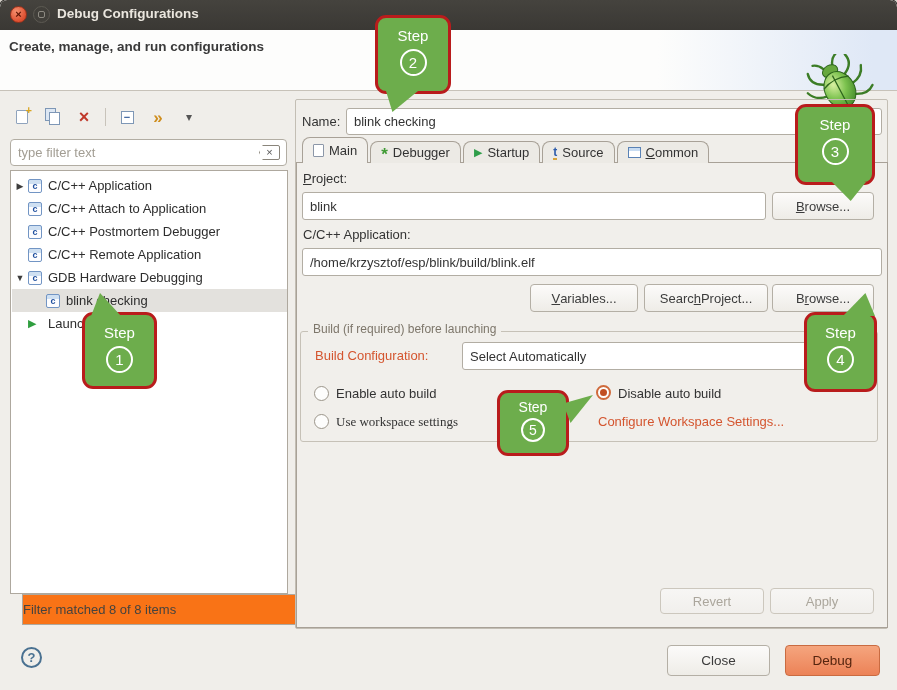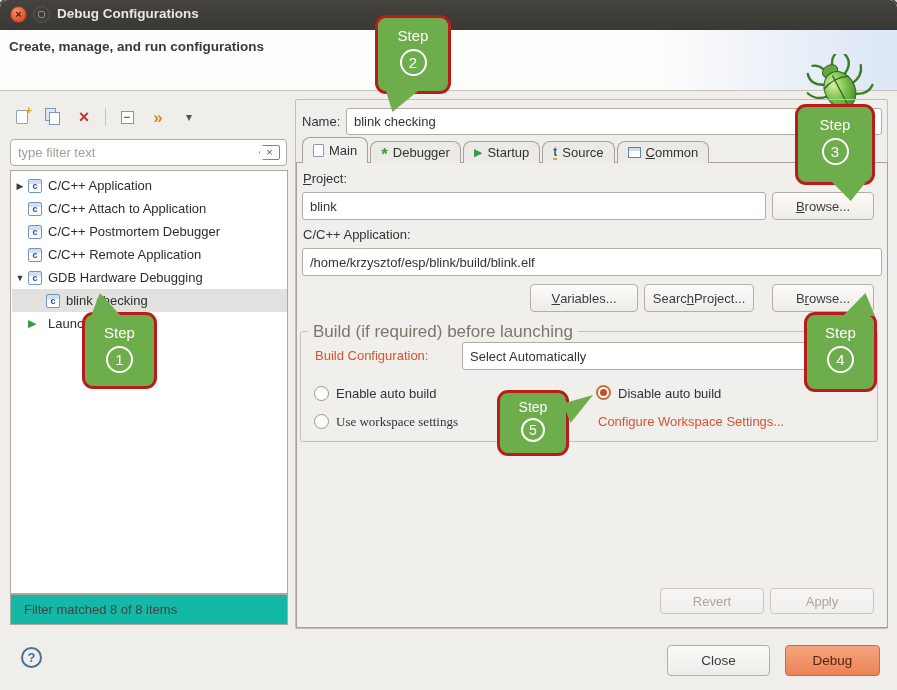--- a/index.html
+++ b/index.html
@@ -54,22 +54,22 @@
   .trow { position:absolute; left:1px; width:275px; height:23px; display:flex; align-items:center; cursor:pointer; }
   .trow.sel { background:#e3e1dd; }
   .tarrow { width:16px; text-align:center; font-size:9px; color:#3c3c3c; flex:none; }
   .tindent { width:18px; flex:none; }
   .cicon { width:14px; height:14px; border:1px solid #7295c4; border-radius:2px; margin-right:6px; flex:none;
            background:linear-gradient(#cfe0f2 0 4px, #fdfdff 4px); display:flex; align-items:flex-end;
            justify-content:center; color:#1f4f9e; font-size:9px; font-weight:bold; line-height:1.05; }
   .launch-ic { width:14px; margin-right:6px; color:#2f9e3f; font-size:11px; flex:none; line-height:1; }
   .tlabel { font-size:13px; color:#2d2d2d; white-space:nowrap; }
 
-  .lstatus { left:10px; top:594px; width:278px; height:31px; background:#14b8a6; border:1px solid #aea89e;
-             display:flex; align-items:center; padding-left:13px; font-size:13px; color:#45433f; }
+  .lstatus { left:22px; top:594px; width:278px; height:31px; background:#f97316; border:1px solid #aea89e;
+             display:flex; align-items:center; padding-left:0; font-size:13px; color:#45433f; }
 
   
   .rpanel-outline { left:295px; top:99px; width:593px; height:530px; border:1px solid #c3beb4; border-radius:2px; }
   .flabel { font-size:13px; color:#333; }
   .tinput { background:#fff; border:1px solid #b2ada3; border-radius:3px; font-size:13px; color:#333;
             font-family:inherit; padding:0 7px; outline:none; }
   .name-label { left:302px; top:114px; }
   .name-input { left:346px; top:108px; width:536px; height:27px; }
 
   .tabs { left:302px; top:137px; height:26px; display:flex; align-items:flex-end; }
@@ -87,25 +87,25 @@
 
   .project-label { left:303px; top:171px; }
   .project-input { left:302px; top:192px; width:464px; height:28px; }
   .app-label { left:303px; top:227px; }
   .app-input { left:302px; top:248px; width:580px; height:28px; }
 
   .btn { display:flex; align-items:center; justify-content:center; font-size:13px; color:#3c3c3c;
          background:linear-gradient(#fcfbfa,#eeece7); border:1px solid #b4afa5; border-radius:4px; cursor:pointer; }
   .browse1 { left:772px; top:192px; width:102px; height:28px; }
   .vars { left:530px; top:284px; width:108px; height:28px; }
-  .searchp { left:644px; top:284px; width:110px; height:28px; }
+  .searchp { left:644px; top:284px; width:124px; height:28px; }
   .browse2 { left:772px; top:284px; width:102px; height:28px; }
 
   .group { left:300px; top:331px; width:578px; height:111px; border:1px solid #c6c1b7; border-radius:3px; }
-  .legend { position:absolute; left:7px; top:-10px; background:#f1efeb; padding:0 5px; font-size:17px; color:#7d766a; }
+  .legend { position:absolute; left:7px; top:-10px; background:#f1efeb; padding:0 5px; font-size:12px; color:#7d766a; }
   .bc-label { left:315px; top:348px; font-size:13px; color:#d4552f; }
   .bc-select { left:462px; top:342px; width:413px; height:28px; display:flex; align-items:center; cursor:pointer; }
   .bc-select .caret { position:absolute; right:8px; color:#666; font-size:11px; }
 
   .radio { width:15px; height:15px; border-radius:50%; background:#fdfdfc; border:1px solid #9b958a; display:flex;
            align-items:center; justify-content:center; cursor:pointer; }
   .radio.on { border:2px solid #cf6a3c; }
   .radio.on i { width:7px; height:7px; border-radius:50%; background:#c14f22; display:block; }
   .r-enable { left:314px; top:386px; } .l-enable { left:336px; top:386px; cursor:pointer; }
   .r-disable { left:596px; top:385px; } .l-disable { left:618px; top:386px; cursor:pointer; }

